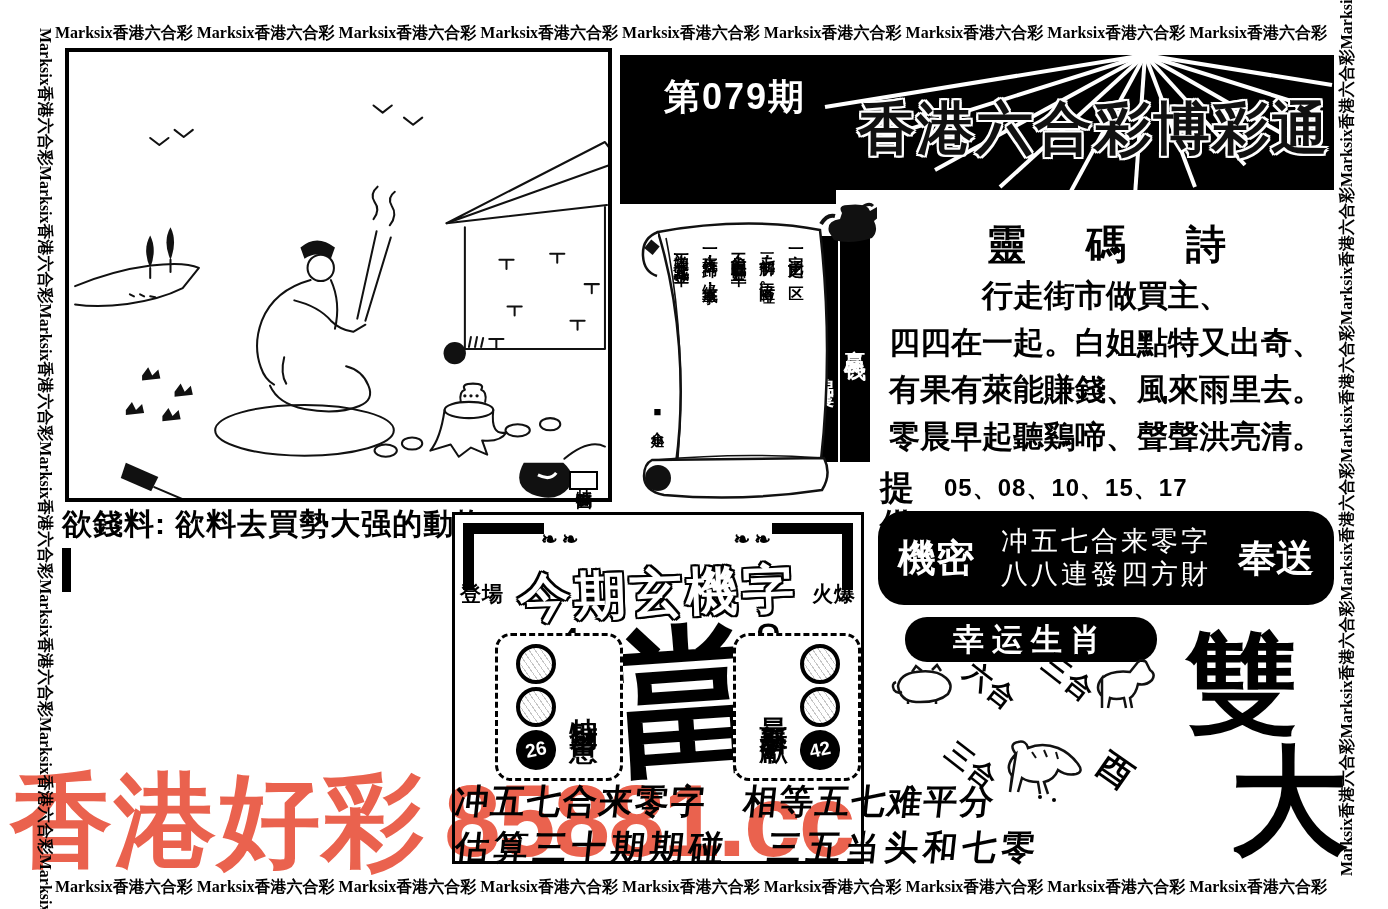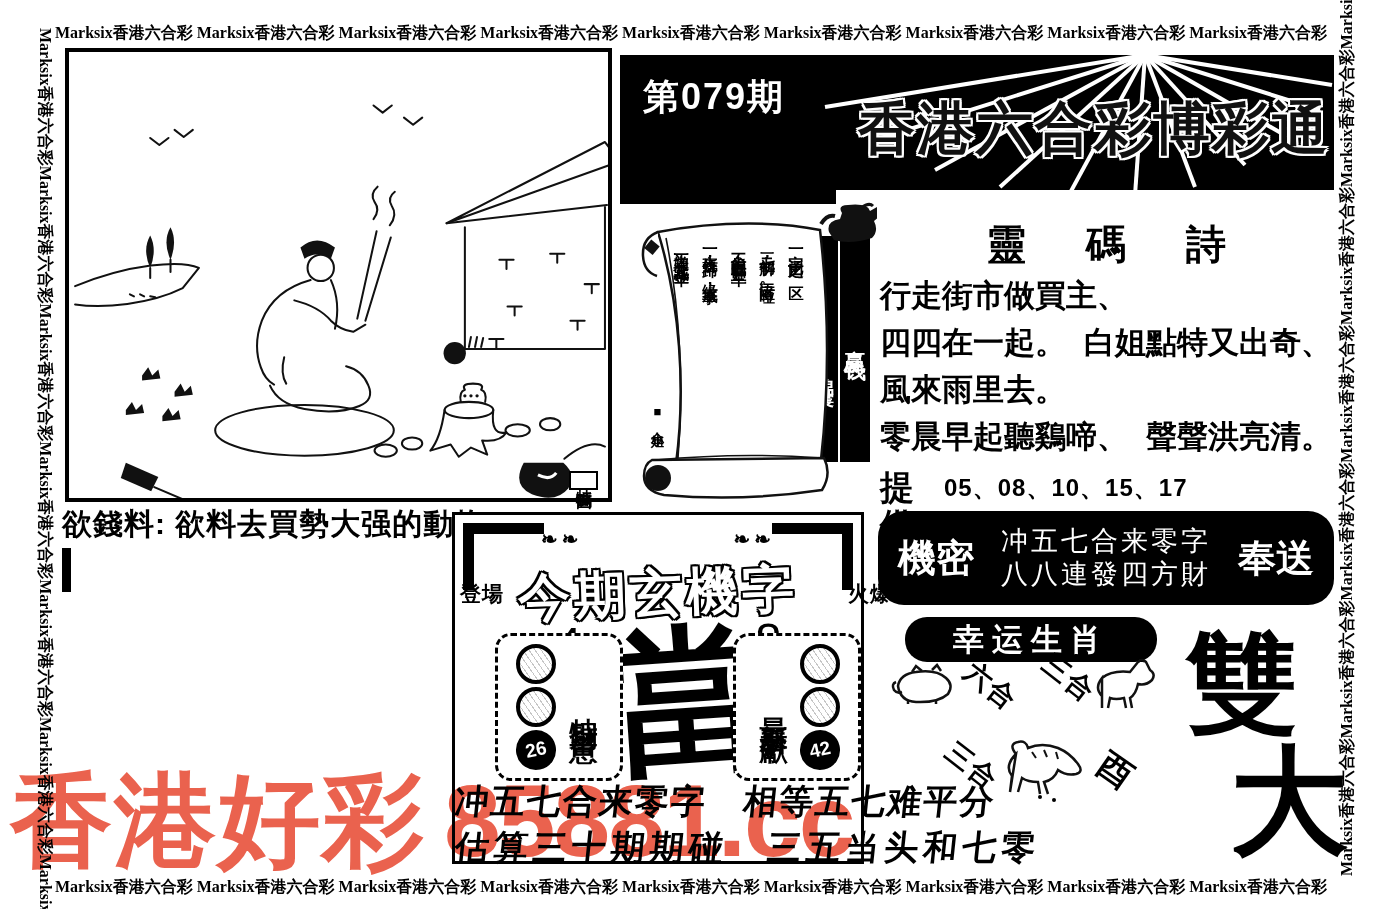--- a/index.html
+++ b/index.html
@@ -30,21 +30,21 @@
     font-family:"Liberation Serif",serif;}
 
   
   .money-tip{left:62px;top:504px;font-size:30px;font-weight:bold;letter-spacing:1px;white-space:nowrap;}
   .money-bar{left:62px;top:548px;width:9px;height:44px;background:#000;}
 
   
   .header-block{left:620px;top:55px;width:714px;height:135px;background:#000;}
   .header-ext{left:620px;top:188px;width:216px;height:16px;background:#000;}
   .header-block svg{position:absolute;left:0;top:0;width:714px;height:135px;}
-  .issue{position:absolute;left:23px;top:18px;font-size:36px;font-weight:bold;color:#fff;letter-spacing:2px;}
+  .issue{position:absolute;left:44px;top:18px;font-size:36px;font-weight:bold;color:#fff;letter-spacing:2px;}
   .main-title{position:absolute;left:195px;top:36px;width:515px;text-align:right;
     font-size:57px;font-weight:bold;color:#111;letter-spacing:2px;white-space:nowrap;
     text-shadow:-2px -2px 0 #fff,2px -2px 0 #fff,-2px 2px 0 #fff,2px 2px 0 #fff,
       0 -2px 0 #fff,0 2px 0 #fff,-2px 0 0 #fff,2px 0 0 #fff;}
 
   
   .vstrip{background:#000;color:#fff;display:flex;align-items:center;justify-content:center;}
   .vstrip span{writing-mode:vertical-rl;font-weight:bold;letter-spacing:10px;}
   .strip-win{left:840px;top:224px;width:30px;height:238px;z-index:1;font-size:22px;}
   .strip-bag{left:812px;top:236px;width:26px;height:226px;z-index:1;font-size:20px;}
@@ -54,21 +54,21 @@
     writing-mode:vertical-rl;font-family:"Liberation Serif",serif;font-size:15.5px;
     font-weight:600;letter-spacing:3px;line-height:1.85;}
   .scroll-sign{left:648px;top:404px;z-index:3;writing-mode:vertical-rl;
     font-size:13px;font-weight:bold;letter-spacing:2px;}
   .teapot{left:815px;top:202px;width:62px;height:56px;z-index:2;}
 
   
   .poem{left:880px;top:210px;width:452px;}
   .poem-title{text-align:center;font-size:40px;font-weight:bold;
     font-family:"Liberation Serif",serif;letter-spacing:60px;padding-left:60px;white-space:nowrap;margin-top:7px;}
-  .poem-line{display:flex;justify-content:space-between;font-size:31px;font-weight:bold;
+  .poem-line{display:flex;justify-content:center;font-size:31px;font-weight:bold;
     font-family:"Liberation Serif",serif;line-height:47px;white-space:nowrap;}
   .provide{display:flex;align-items:center;margin-top:8px;}
   .provide-label div{font-size:34px;font-weight:bold;line-height:38px;font-family:"Liberation Serif",serif;}
   .provide-nums{margin-left:30px;}
   .provide-nums div{font-size:24px;font-weight:bold;line-height:39px;letter-spacing:1px;white-space:nowrap;}
 
   
   .secret{left:878px;top:511px;width:456px;height:94px;background:#000;border-radius:26px;
     color:#fff;display:flex;align-items:center;justify-content:space-between;
     padding:0 20px;box-sizing:border-box;}
@@ -91,21 +91,21 @@
   
   .mystery{left:452px;top:512px;width:412px;height:352px;border:3px solid #000;
     box-sizing:border-box;background:#fff;}
   .corner{position:absolute;width:70px;height:56px;}
   .corner.tl{left:8px;top:8px;border-top:11px solid #000;border-left:11px solid #000;}
   .corner.tr{right:8px;top:8px;border-top:11px solid #000;border-right:11px solid #000;}
   .corner-orn{position:absolute;top:12px;font-size:20px;letter-spacing:4px;font-weight:bold;}
   .orn-l{left:86px;} .orn-r{right:86px;}
   .mystery-title-row{position:absolute;left:0;top:44px;width:100%;
     display:flex;align-items:center;justify-content:center;gap:14px;white-space:nowrap;}
-  .stage-tag{font-size:21px;font-weight:bold;letter-spacing:1px;margin-left:36px;}
+  .stage-tag{font-size:21px;font-weight:bold;letter-spacing:1px;}
   .mystery-title{font-size:52px;font-weight:bold;letter-spacing:4px;color:#fff;
     font-family:"Liberation Serif",serif;transform:rotate(-2deg);
     text-shadow:-2px -2px 0 #000,2px -2px 0 #000,-2px 2px 0 #000,2px 2px 0 #000,
       0 -2px 0 #000,0 2px 0 #000,-2px 0 0 #000,2px 0 0 #000;}
   .big-char{position:absolute;left:152px;top:108px;font-size:158px;font-weight:bold;
     font-family:"Liberation Serif",serif;line-height:1;transform:rotate(-4deg);}
   .mnum{position:absolute;font-size:48px;line-height:1;}
   .mnum.n4{left:100px;top:106px;} .mnum.n2{left:108px;top:198px;}
   .mnum.n8{left:300px;top:102px;} .mnum.n9{left:306px;top:198px;}
   .dbox{position:absolute;top:118px;width:128px;height:148px;border:3px dashed #000;
@@ -324,20 +324,21 @@
 <div class="abs poem">
   <div class="poem-title">靈碼詩</div>
   <div class="poem-line">
     <span>行走街市做買主、</span>
   </div>
   <div class="poem-line">
     <span>四四在一起。</span>
       <span>白姐點特又出奇、</span>
   </div>
   <div class="poem-line">
+    <span>有果有萊能賺錢、</span>
       <span>風來雨里去。</span>
   </div>
   <div class="poem-line">
     <span>零晨早起聽鷄啼、</span>
       <span>聲聲洪亮清。</span>
   </div>
   <div class="provide">
     <div class="provide-label">
       <div>提</div>
       <div>供</div>

